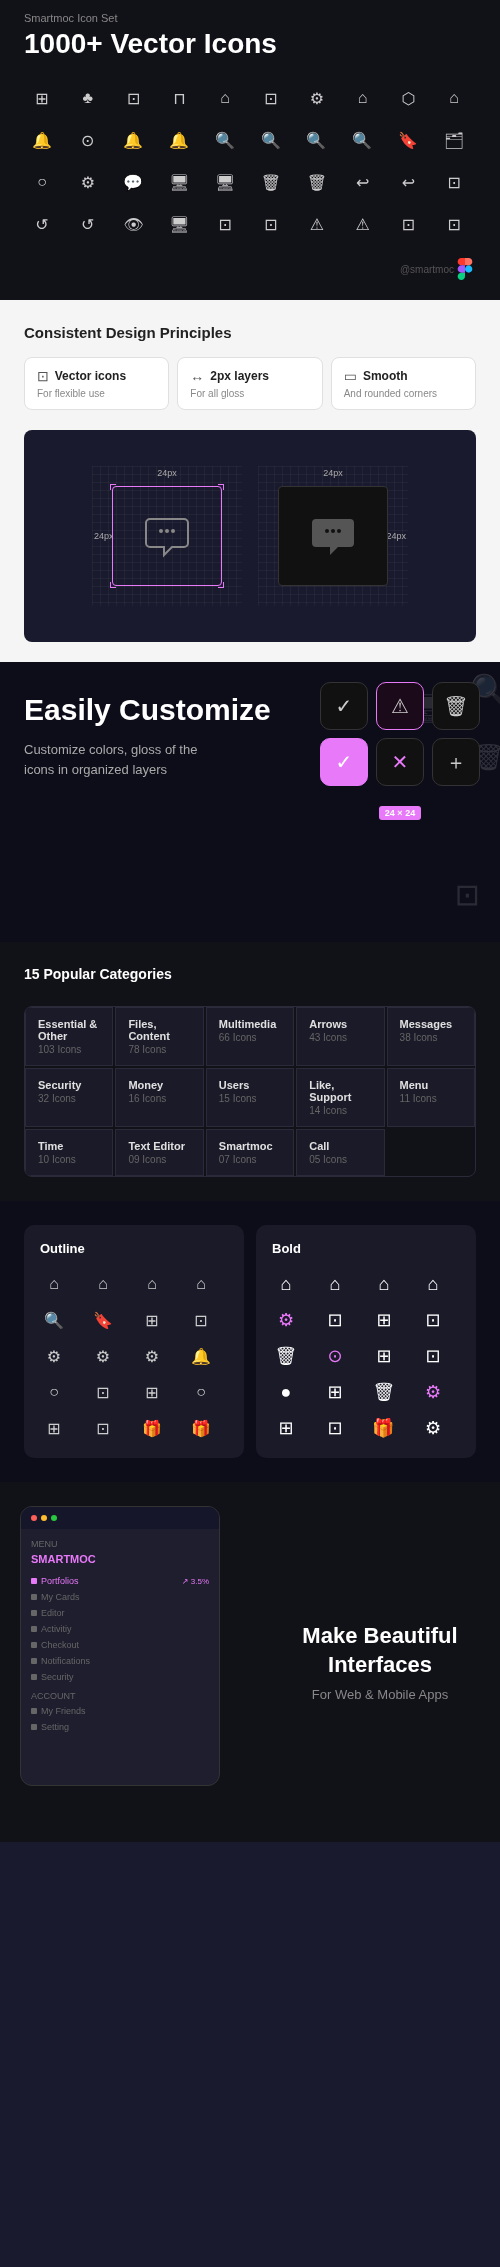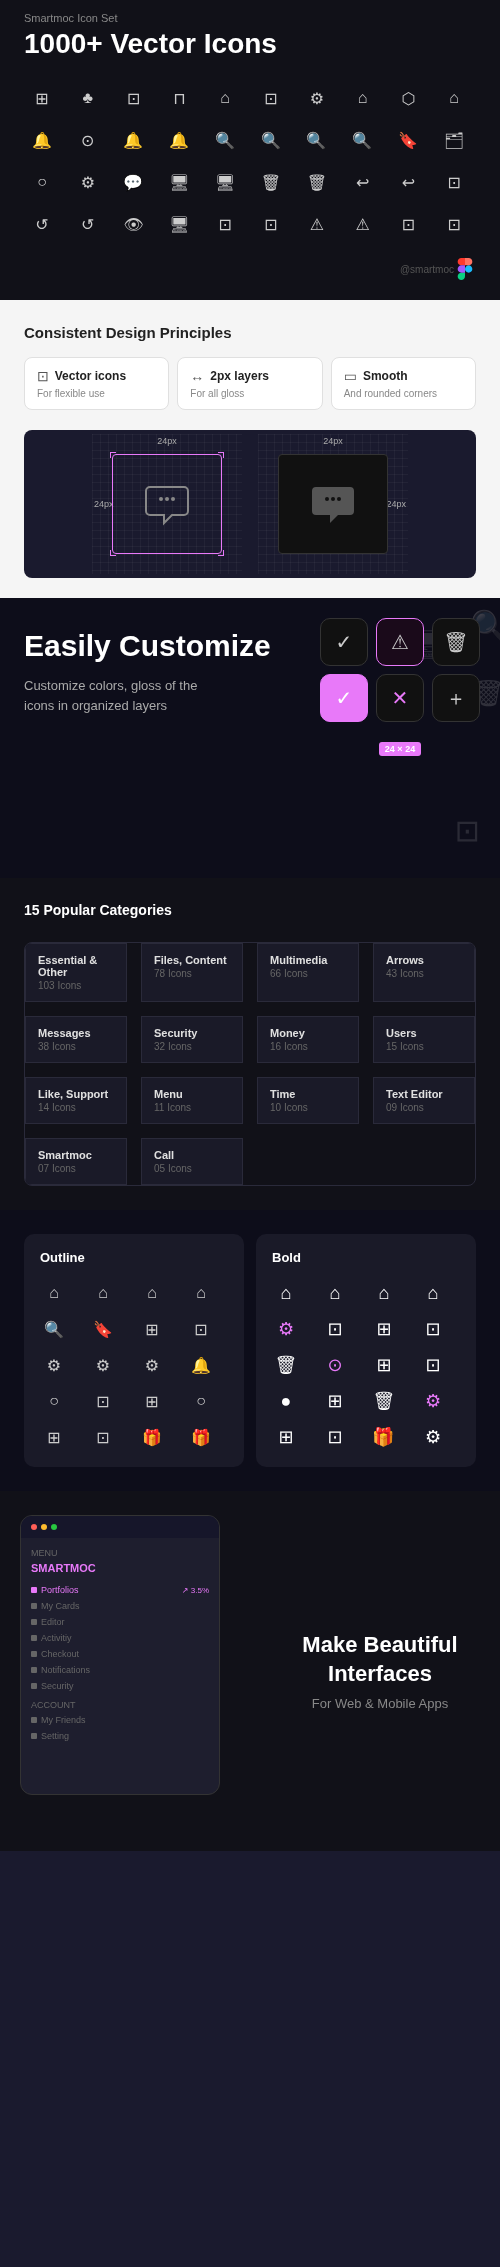--- a/index.html
+++ b/index.html
@@ -100,21 +100,21 @@
     }
     .principle-desc {
       font-size: 10px;
       color: #888;
     }
 
     
     .blueprint-area {
       background: #1a1a2e;
       border-radius: 8px;
-      padding: 4px;
+      padding: 36px;
       display: flex;
       gap: 16px;
       justify-content: center;
       align-items: center;
     }
     .grid-bg {
       position: absolute;
       top: 0; left: 0; right: 0; bottom: 0;
       background-image:
         linear-gradient(rgba(255,255,255,0.04) 1px, transparent 1px),
@@ -194,22 +194,22 @@
       padding: 24px;
     }
     .categories-title {
       font-size: 14px;
       font-weight: 600;
       color: #fff;
       margin-bottom: 24px;
     }
     .categories-grid {
       display: grid;
-      grid-template-columns: repeat(4, 1fr);
-      gap: 14px;
+      grid-template-columns: repeat(5, 1fr);
+      gap: 2px;
       border: 1px solid #2a2a3a;
       border-radius: 8px;
       overflow: hidden;
     }
     .category-cell {
       background: #1a1a28;
       padding: 10px 12px;
       border: 1px solid #2a2a3a;
     }
     .category-name {

